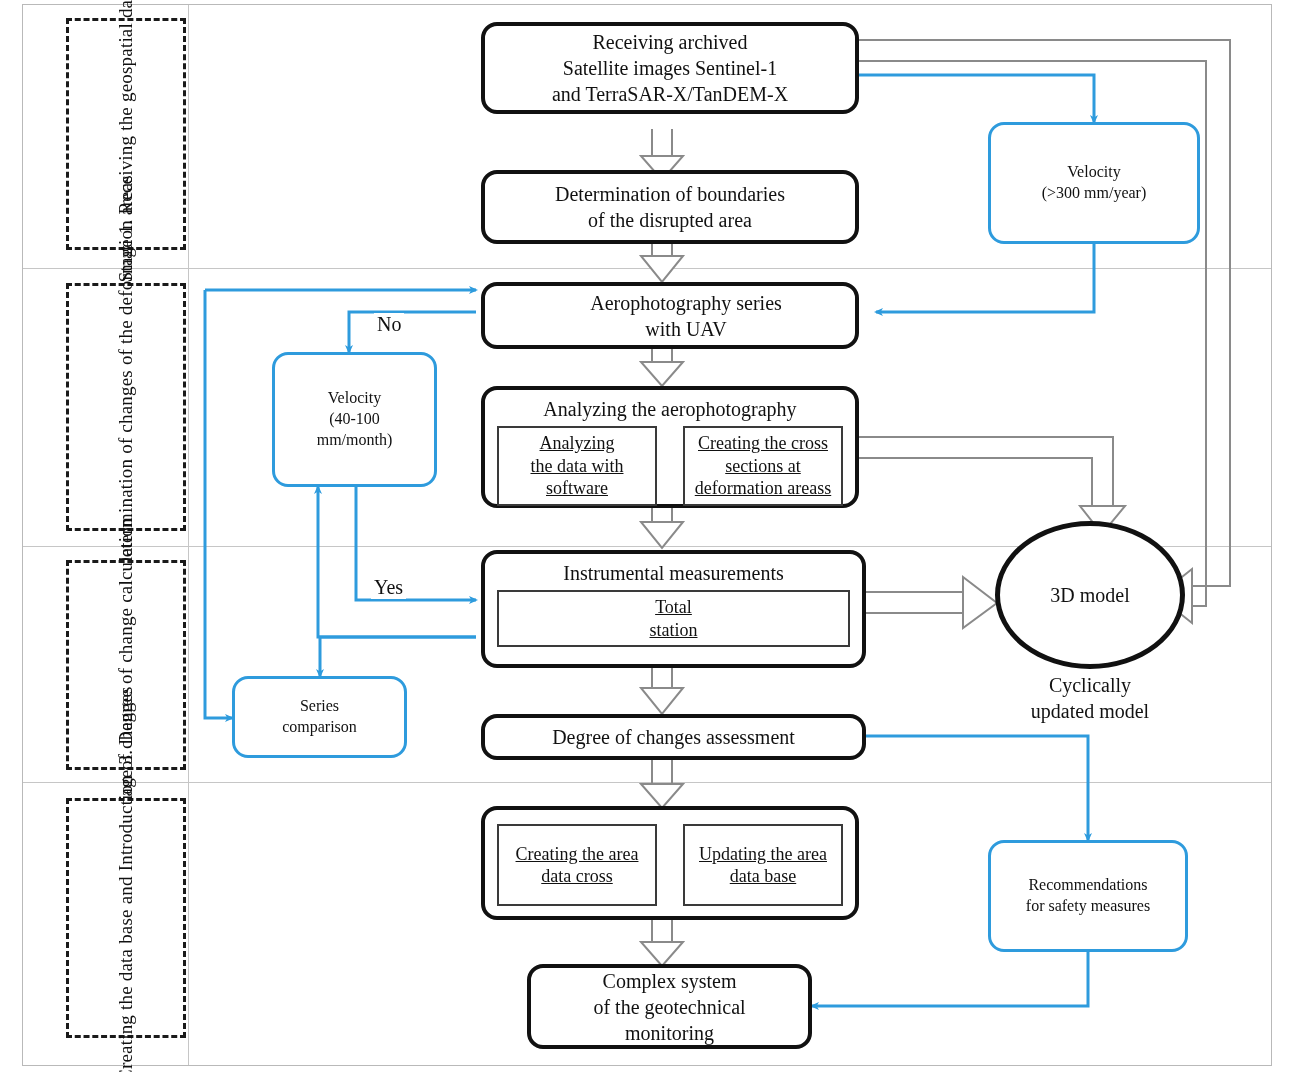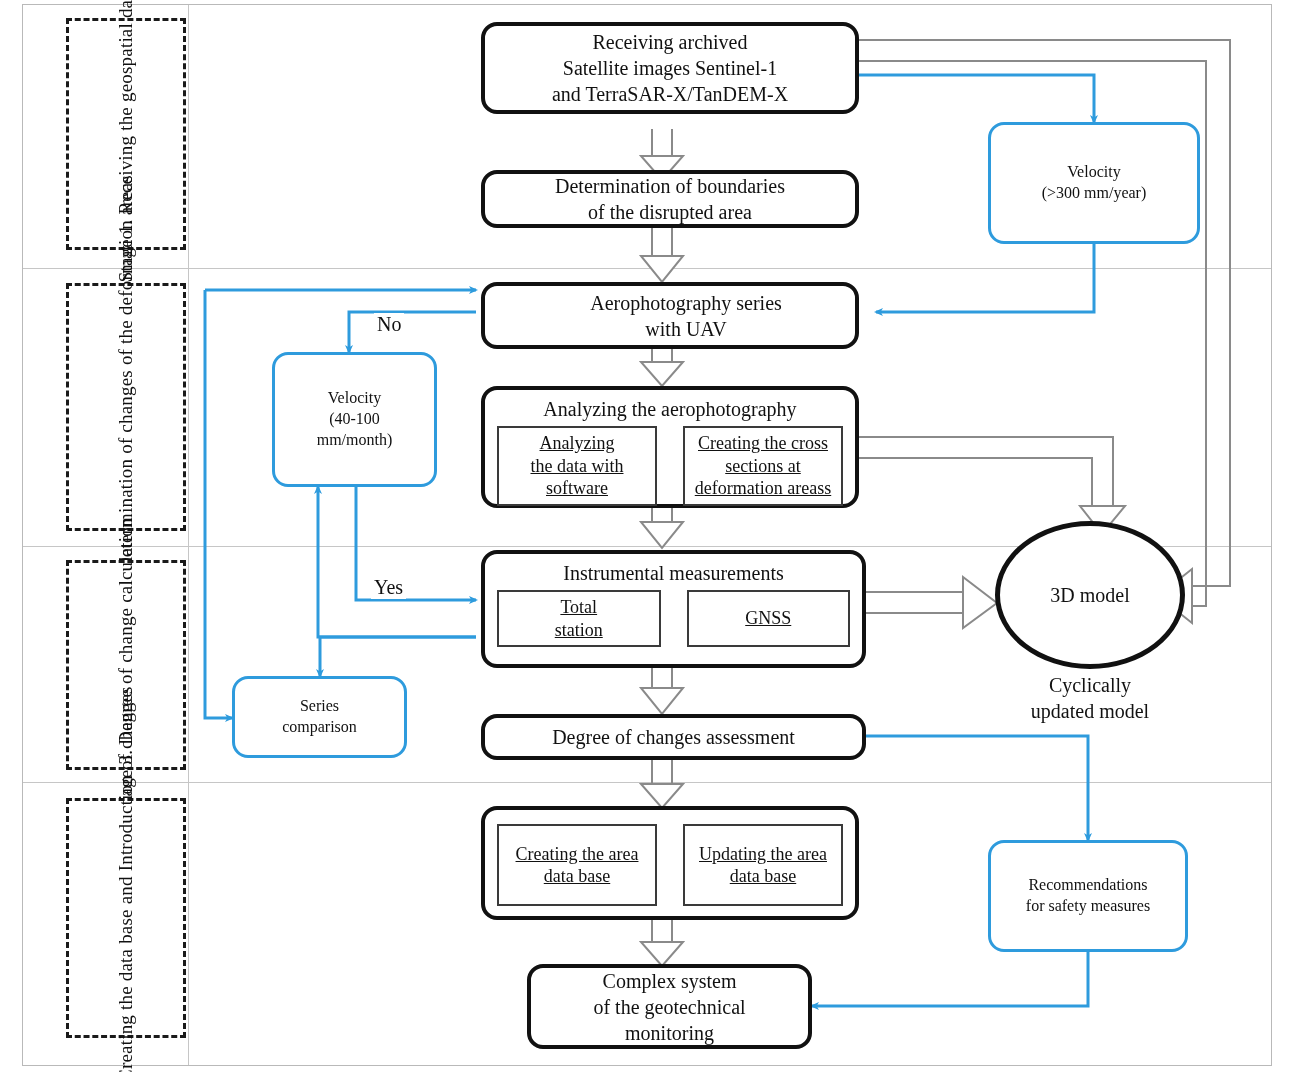--- a/index.html
+++ b/index.html
@@ -248,21 +248,21 @@
     <div class="lbl" style="white-space:pre-line;">Receiving archived
 Satellite images Sentinel-1
 and TerraSAR-X/TanDEM-X</div>
   </div>
 
   <div class="node blue" style="left:988px; top:122px; width:212px; height:122px;">
     <div class="lbl" style="white-space:pre-line;">Velocity
 (&gt;300 mm/year)</div>
   </div>
 
-  <div class="node blk" style="left:481px; top:170px; width:378px; height:58px;">
+  <div class="node blk" style="left:481px; top:170px; width:378px; height:74px;">
     <div class="lbl" style="white-space:pre-line;">Determination of boundaries
 of the disrupted area</div>
   </div>
 
   <div class="node blk" style="left:481px; top:282px; width:378px; height:67px;padding-left:32px;">
     <div class="lbl" style="white-space:pre-line;">Aerophotography series
 with UAV</div>
   </div>
 
   <div class="node blue" style="left:272px; top:352px; width:165px; height:135px;">
@@ -287,23 +287,20 @@
     </div>
   </div>
 
   <div class="node blk composite" style="left:481px; top:550px; width:385px; height:118px;">
     <div class="hdr">Instrumental measurements</div>
     <div class="subrow">
       <div class="subbox">
         <span style="white-space:pre-line;">Total
 station</span>
       </div>
-      <div class="subbox">
-        <span style="white-space:pre-line;">GNSS</span>
-      </div>
     </div>
   </div>
 
   <div class="node ellipse" style="left:995px; top:521px; width:190px; height:148px;">
     <div class="lbl">3D model</div>
   </div>
   <div class="caption" style="left:990px; top:672px; width:200px;">Cyclically
 updated model</div>
 
   <div class="node blue" style="left:232px; top:676px; width:175px; height:82px;">
@@ -312,21 +309,21 @@
   </div>
 
   <div class="node blk" style="left:481px; top:714px; width:385px; height:46px;">
     <div class="lbl">Degree of changes assessment</div>
   </div>
 
   <div class="node blk composite noheader" style="left:481px; top:806px; width:378px; height:114px;">
     <div class="subrow" style="height:100%;">
       <div class="subbox">
         <span style="white-space:pre-line;">Creating the area
-data base</span>
+data cross</span>
       </div>
       <div class="subbox">
         <span style="white-space:pre-line;">Updating the area
 data base</span>
       </div>
     </div>
   </div>
 
   <div class="node blue" style="left:988px; top:840px; width:200px; height:112px;">
     <div class="lbl" style="white-space:pre-line;">Recommendations

